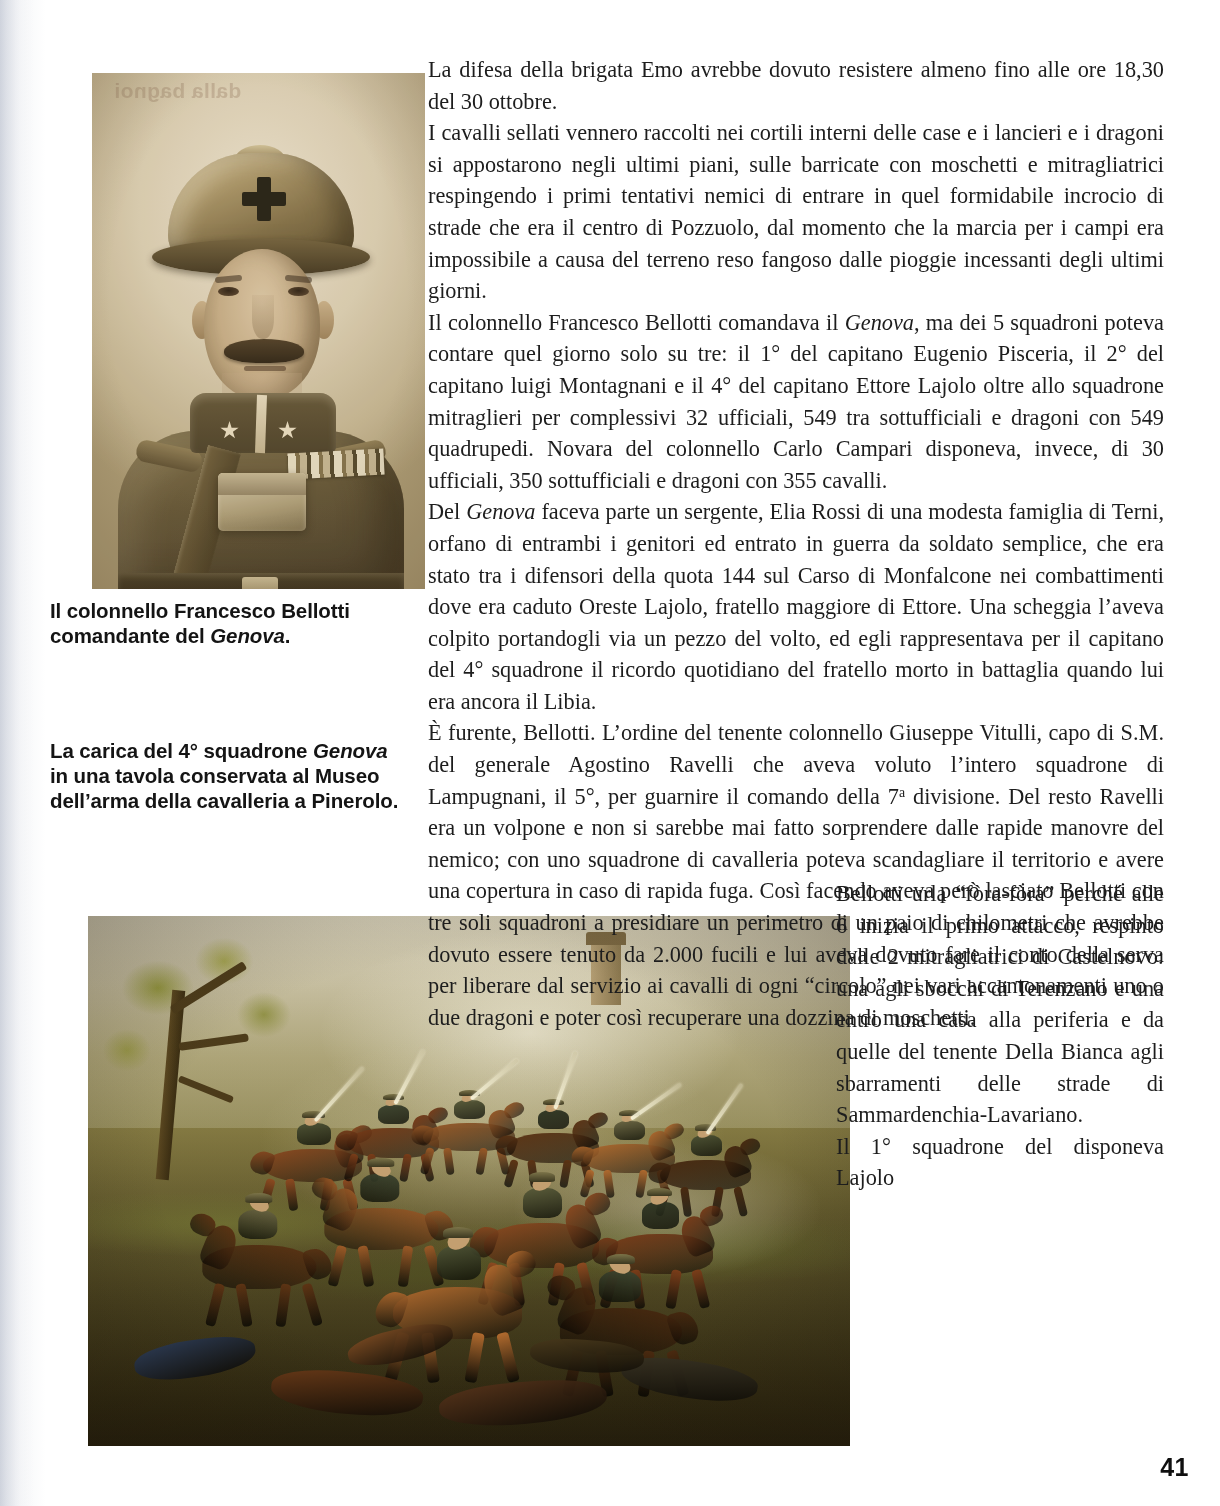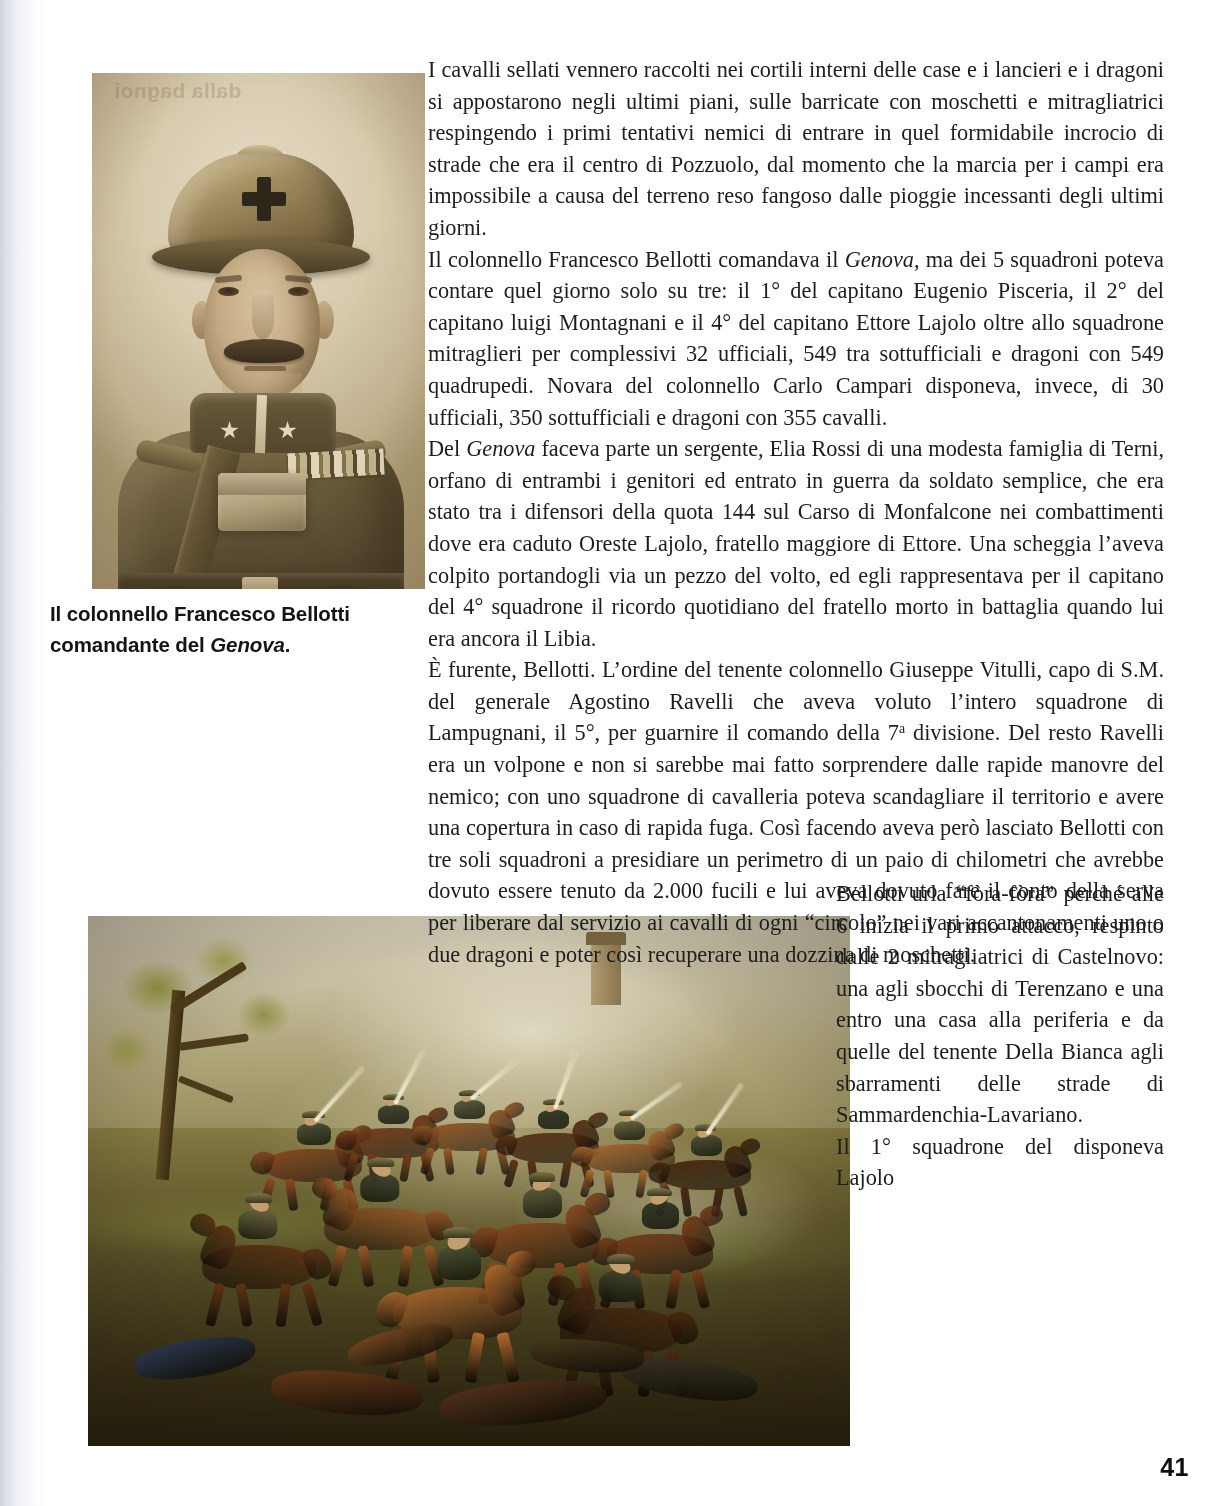--- a/index.html
+++ b/index.html
@@ -43,21 +43,21 @@
   .col p + p{margin-top:0;}
   i{font-style:italic;}
   sup{font-size:.62em;vertical-align:.52em;line-height:0;}
 
   
   .caption{
     position:absolute;
     font-family:"Liberation Sans",sans-serif;
     font-weight:bold;
     font-size:20.5px;
-    line-height:31px;
+    line-height:25px;
     color:#141414;
     letter-spacing:-.1px;
   }
   #caption-1{left:50px;top:598px;width:360px;}
   #caption-2{left:50px;top:738px;width:360px;}
 
   
   #folio{
     position:absolute;right:31px;bottom:24px;
     font-family:"Liberation Sans",sans-serif;
@@ -342,20 +342,21 @@
     <div class="pouch"></div>
     <div class="pouch-flap"></div>
     <div class="belt"></div>
     <div class="buckle"></div>
     <div class="vig"></div>
     <div class="tone"></div>
   </figure>
 
   <figcaption id="caption-1" class="caption"><span>Il colonnello Francesco Bellotti comandante del </span><i>Genova</i><span>.</span></figcaption>
 
+  <figcaption id="caption-2" class="caption"><span>La carica del 4</span><span>°</span><span> squadrone </span><i>Genova</i><span> in una tavola conservata al Museo dell’arma della cavalleria a Pinerolo.</span></figcaption>
 
   <figure id="painting" class="nosel">
     <div class="sky"></div>
     <div class="haze"></div>
     <div class="tower"></div>
     <div class="ground"></div>
     <div class="field"></div>
     <div class="tree"></div>
     <div class="trunk"></div>
     <div class="branch b1"></div>
@@ -556,20 +557,21 @@
         <div class="fallen" style="left: 70%; top: 84%; width: 18%; height: 7%; background: linear-gradient(170deg, rgb(58, 52, 36), rgba(10, 8, 4, 0.85)); transform: rotate(9deg); z-index: 40;"></div>
         <div class="fallen" style="left: 34%; top: 78%; width: 14%; height: 6%; background: linear-gradient(170deg, rgb(122, 74, 34), rgba(10, 8, 4, 0.85)); transform: rotate(-12deg); z-index: 40;"></div>
         <div class="fallen" style="left: 58%; top: 80%; width: 15%; height: 6%; background: linear-gradient(170deg, rgb(74, 58, 28), rgba(10, 8, 4, 0.85)); transform: rotate(5deg); z-index: 40;"></div>
       </div>
 
     <div class="smoke"></div>
     <div class="glaze"></div>
   </figure>
 
   <div id="col-wide" class="col">
+      <p><span>La difesa della brigata Emo avrebbe dovuto resistere almeno fino alle ore 18,30 del 30 ottobre.</span></p>
       <p><span>I cavalli sellati vennero raccolti nei cortili interni delle case e i lancieri e i dragoni si appostarono negli ultimi piani, sulle barricate con moschetti e mitragliatrici respingendo i primi tentativi nemici di entrare in quel formidabile incrocio di strade che era il centro di Pozzuolo, dal momento che la marcia per i campi era impossibile a causa del terreno reso fangoso dalle pioggie incessanti degli ultimi giorni.</span></p>
       <p><span>Il colonnello Francesco Bellotti comandava il </span><i>Genova</i><span>, ma dei 5 squadroni poteva contare quel giorno solo su tre: il 1</span><span>°</span><span> del capitano Eugenio Pisceria, il 2</span><span>°</span><span> del capitano luigi Montagnani e il 4</span><span>°</span><span> del capitano Ettore Lajolo oltre allo squadrone mitraglieri per complessivi 32 ufficiali, 549 tra sottufficiali e dragoni con 549 quadrupedi. Novara del colonnello Carlo Campari disponeva, invece, di 30 ufficiali, 350 sottufficiali e dragoni con 355 cavalli.</span></p>
       <p><span>Del </span><i>Genova</i><span> faceva parte un sergente, Elia Rossi di una modesta famiglia di Terni, orfano di entrambi i genitori ed entrato in guerra da soldato semplice, che era stato tra i difensori della quota 144 sul Carso di Monfalcone nei combattimenti dove era caduto Oreste Lajolo, fratello maggiore di Ettore. Una scheggia l’aveva colpito portandogli via un pezzo del volto, ed egli rappresentava per il capitano del 4</span><span>°</span><span> squadrone il ricordo quotidiano del fratello morto in battaglia quando lui era ancora il Libia.</span></p>
       <p><span>È furente, Bellotti. L’ordine del tenente colonnello Giuseppe Vitulli, capo di S.M. del generale Agostino Ravelli che aveva voluto l’intero squadrone di Lampugnani, il 5</span><span>°</span><span>, per guarnire il comando della 7</span><sup>a</sup><span> divisione. Del resto Ravelli era un volpone e non si sarebbe mai fatto sorprendere dalle rapide manovre del nemico; con uno squadrone di cavalleria poteva scandagliare il territorio e avere una copertura in caso di rapida fuga. Così facendo aveva però lasciato Bellotti con tre soli squadroni a presidiare un perimetro di un paio di chilometri che avrebbe dovuto essere tenuto da 2.000 fucili e lui aveva dovuto fare il conto della serva per liberare dal servizio ai cavalli di ogni “circolo” nei vari accantonamenti uno o due dragoni e poter così recuperare una dozzina di moschetti.</span></p>
     </div>
 
   <div id="col-narrow" class="col">
       <p><span>Bellotti urla “fòra-fòra” perché alle 6 inizia il primo attacco, respinto dalle 2 mitragliatrici di Castelnovo: una agli sbocchi di Terenzano e una entro una casa alla periferia e da quelle del tenente Della Bianca agli sbarramenti delle strade di Sammardenchia-Lavariano.</span></p>
       <p><span>Il 1</span><span>°</span><span> squadrone del disponeva Lajolo</span></p>
     </div>

